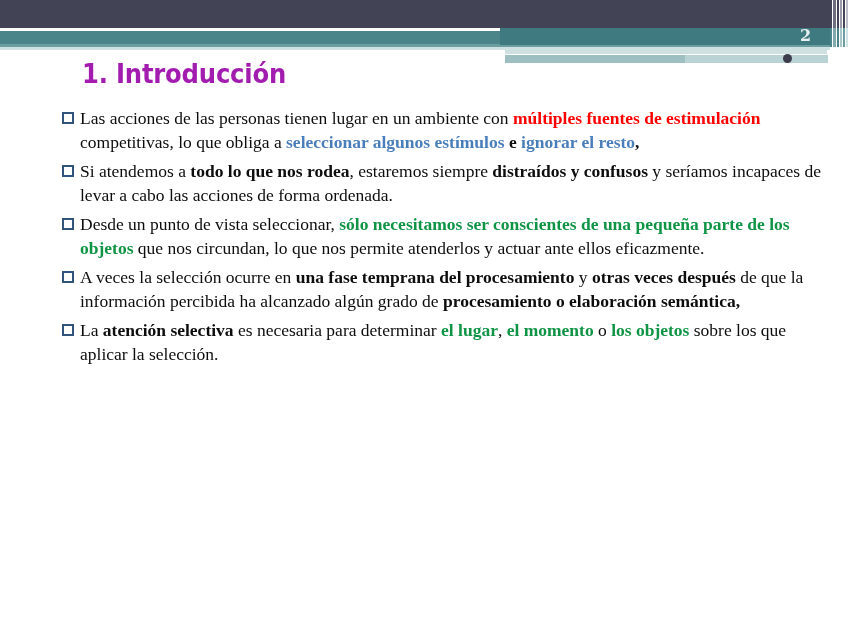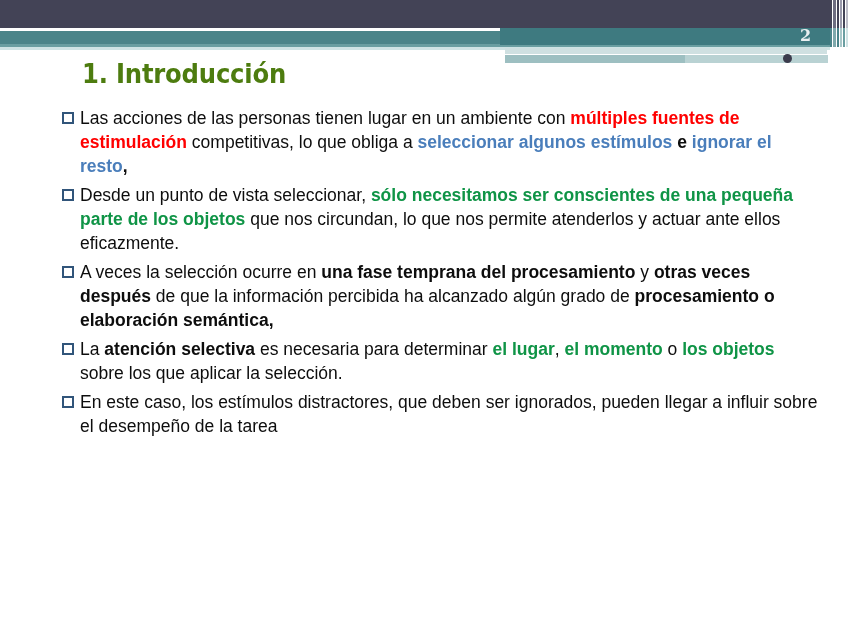--- a/index.html
+++ b/index.html
@@ -122,21 +122,21 @@
 
   
   #slide-title {
     position: absolute;
     left: 82px;
     top: 58px;
     font-family: "DejaVu Sans Condensed", "DejaVu Sans", sans-serif;
     font-size: 27px;
     font-weight: bold;
     letter-spacing: -0.2px;
-    color: #4d7c0f;
+    color: #a21caf;
     white-space: nowrap;
   }
 
   
   #bullet-list {
     position: absolute;
     left: 62px;
     top: 106px;
     width: 760px;
   }
@@ -156,21 +156,21 @@
   .bullet-marker span {
     display: inline-block;
     width: 12px;
     height: 12px;
     border: 2px solid #31557a;
     box-sizing: border-box;
     margin-top: 6px;
   }
   .bullet-text {
     flex: 1 1 auto;
-    font-family: Liberation Sans, sans-serif;
+    font-family: Liberation Serif, serif;
     font-size: 17.5px;
     line-height: 24px;
     color: #0d0d0d;
     text-indent: 0;
   }
   .c-red   { color: #ff0000; font-weight: bold; }
   .c-blue  { color: #4a7ebb; font-weight: bold; }
   .c-green { color: #0f9446; font-weight: bold; }
   .c-black { color: #0d0d0d; font-weight: bold; }
 </style>
@@ -203,27 +203,27 @@
 
 <div id="slide-title">1. Introducción</div>
 
 <div id="bullet-list">
     <div class="bullet-item">
       <div class="bullet-marker"><span></span></div>
       <div class="bullet-text"><span>Las acciones de las personas tienen lugar en un  ambiente con </span><span class="c-red">múltiples fuentes de estimulación</span><span>  competitivas, lo que obliga a </span><span class="c-blue">seleccionar algunos  estímulos</span><span class="c-black"> e </span><span class="c-blue">ignorar el resto</span><span class="c-black">,</span></div>
     </div>
     <div class="bullet-item">
       <div class="bullet-marker"><span></span></div>
+      <div class="bullet-text"><span>Si atendemos a  </span><span class="c-black">todo lo que nos rodea</span><span>, estaremos siempre </span><span class="c-black">distraídos y confusos</span><span> y seríamos incapaces de levar a  cabo las acciones de forma ordenada.</span></div>
+    </div>
+    <div class="bullet-item">
+      <div class="bullet-marker"><span></span></div>
       <div class="bullet-text"><span>Desde un punto de vista seleccionar, </span><span class="c-green">sólo necesitamos  ser conscientes de una pequeña parte de los objetos</span><span>  que nos circundan, lo que nos permite atenderlos y  actuar ante ellos eficazmente.</span></div>
     </div>
     <div class="bullet-item">
       <div class="bullet-marker"><span></span></div>
       <div class="bullet-text"><span>A veces la selección ocurre en </span><span class="c-black">una fase temprana  del procesamiento</span><span> y </span><span class="c-black">otras veces después</span><span> de que la  información percibida ha alcanzado algún grado de  </span><span class="c-black">procesamiento o elaboración semántica,</span></div>
     </div>
     <div class="bullet-item">
       <div class="bullet-marker"><span></span></div>
       <div class="bullet-text"><span>La </span><span class="c-black">atención selectiva</span><span> es necesaria para determinar </span><span class="c-green">el lugar</span><span>, </span><span class="c-green">el momento</span><span> o </span><span class="c-green">los objetos</span><span> sobre los que aplicar la selección.</span></div>
     </div>
-    <div class="bullet-item">
-      <div class="bullet-marker"><span></span></div>
-      <div class="bullet-text"><span>En este  caso, los estímulos distractores, que deben ser  ignorados, pueden llegar a influir sobre el  desempeño de la tarea</span></div>
-    </div>
   </div>
 
 </body></html>

